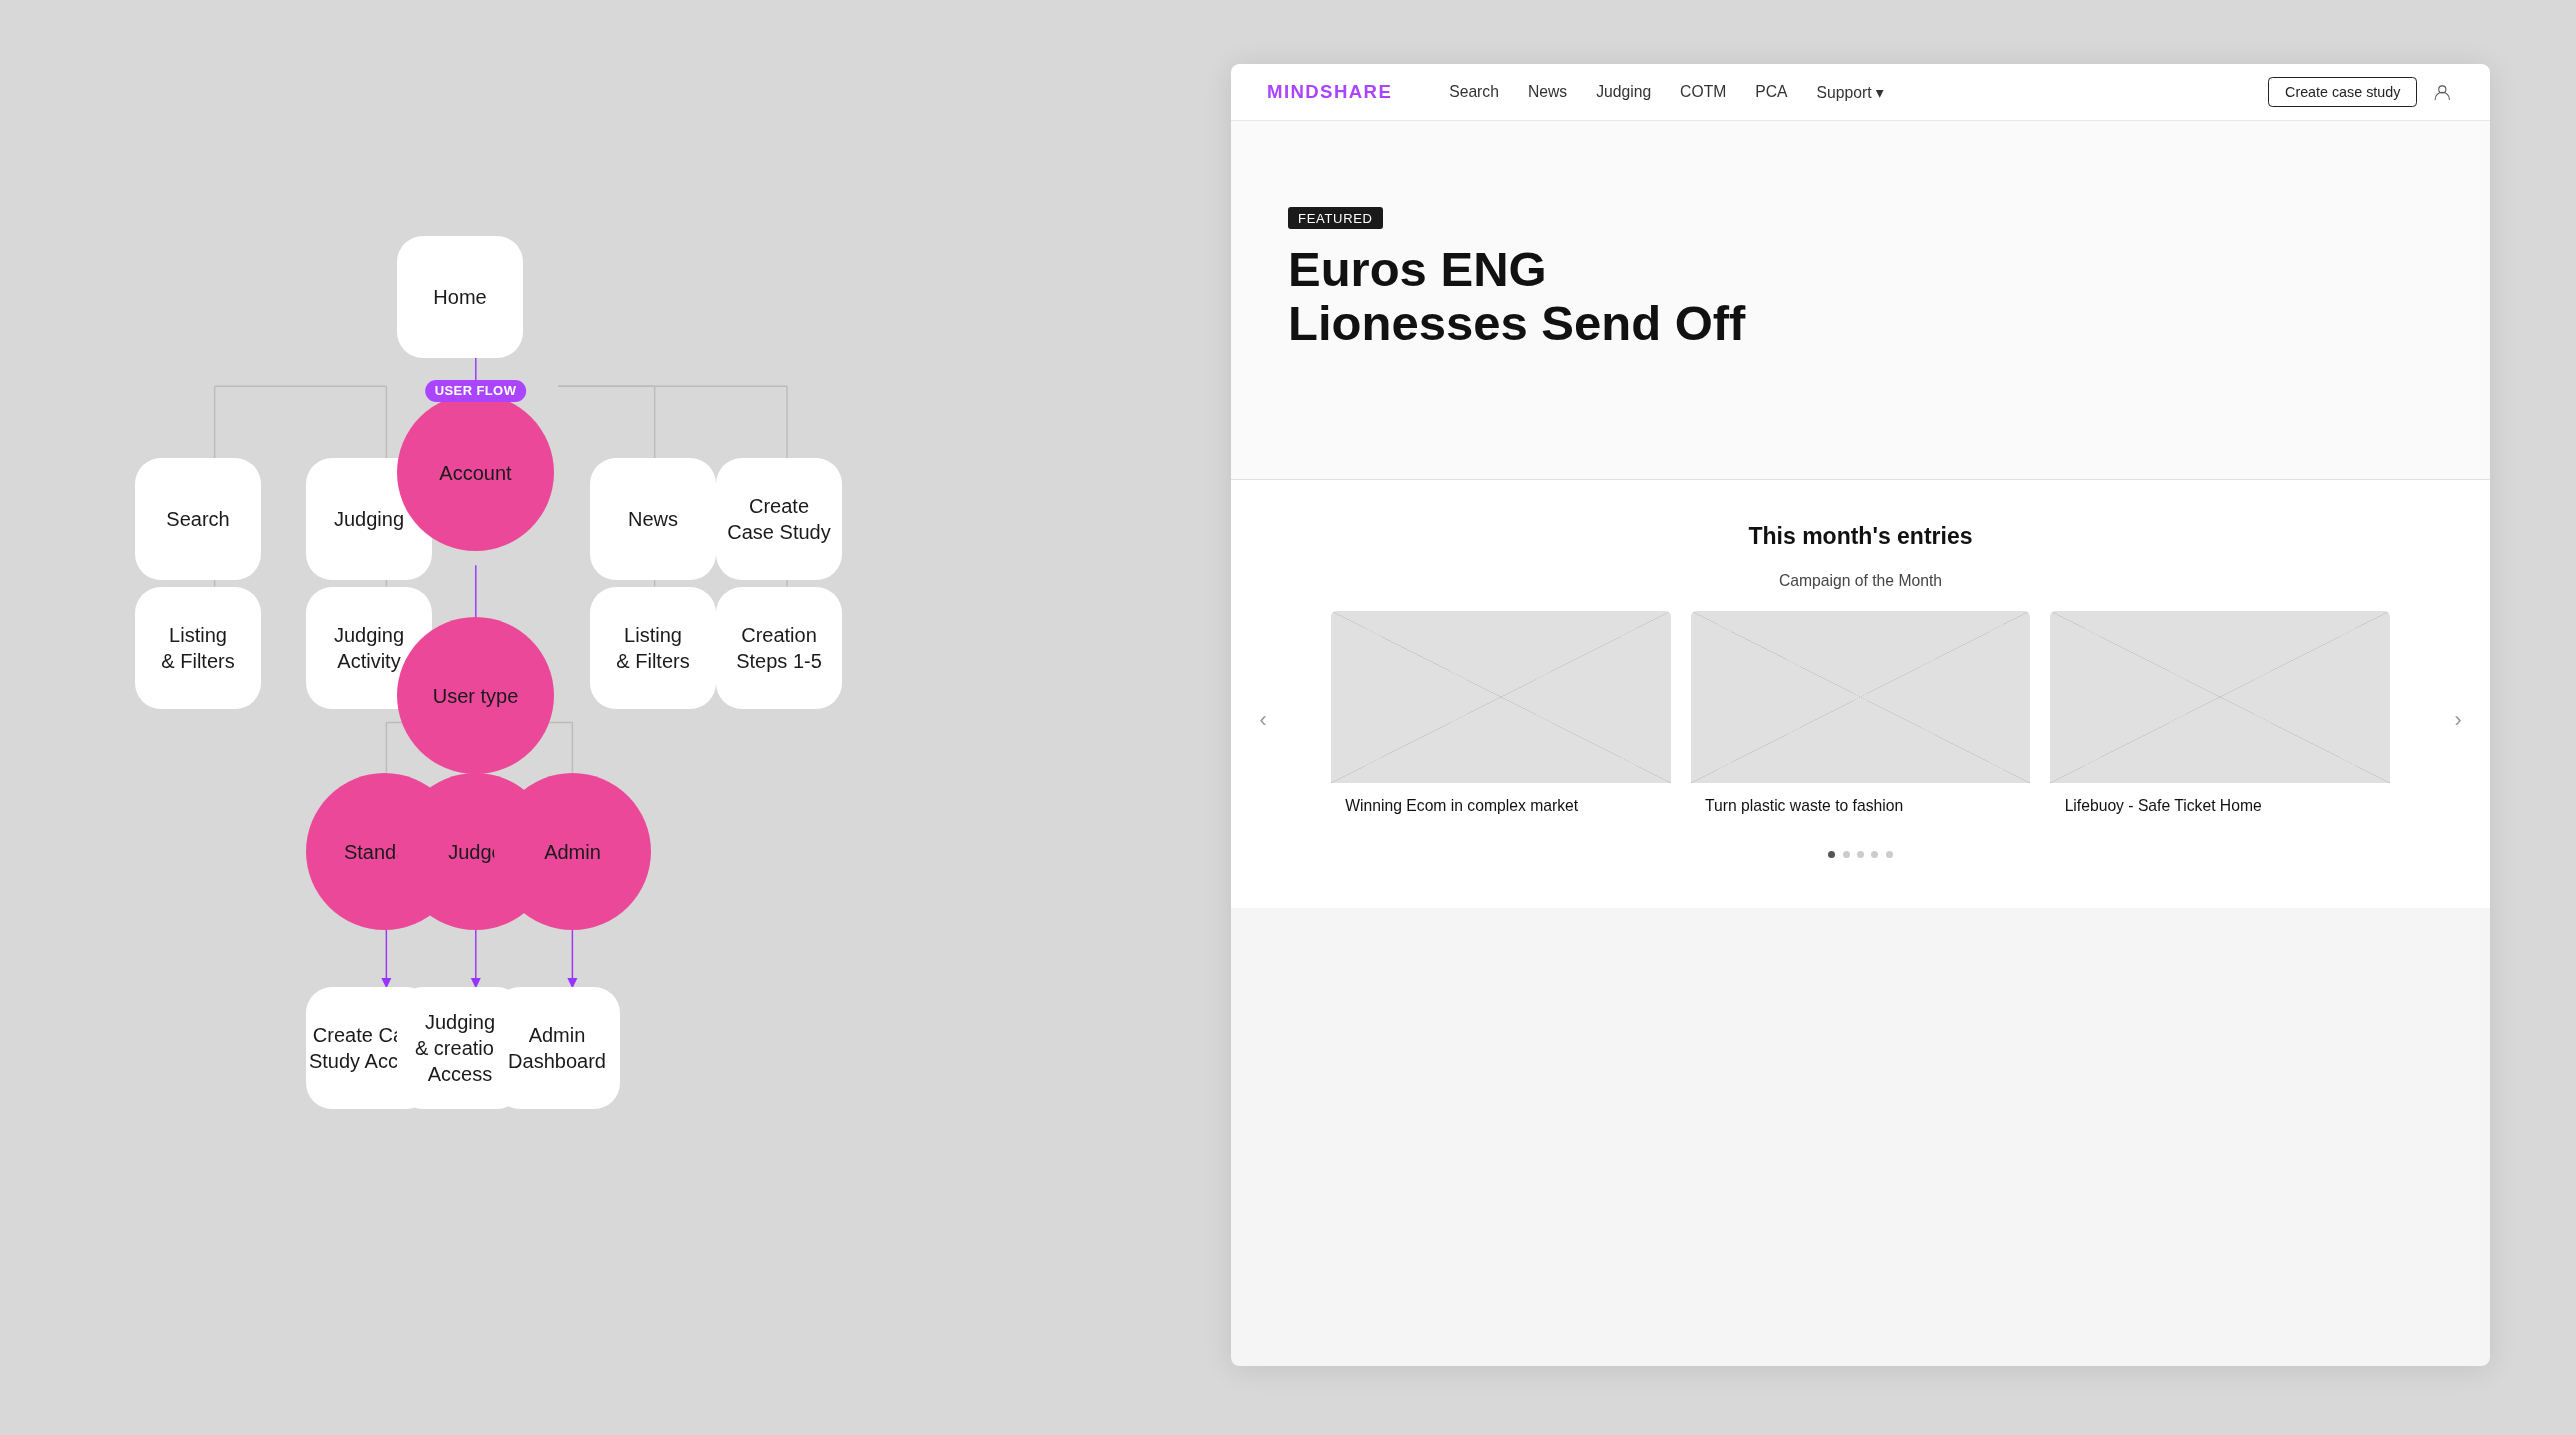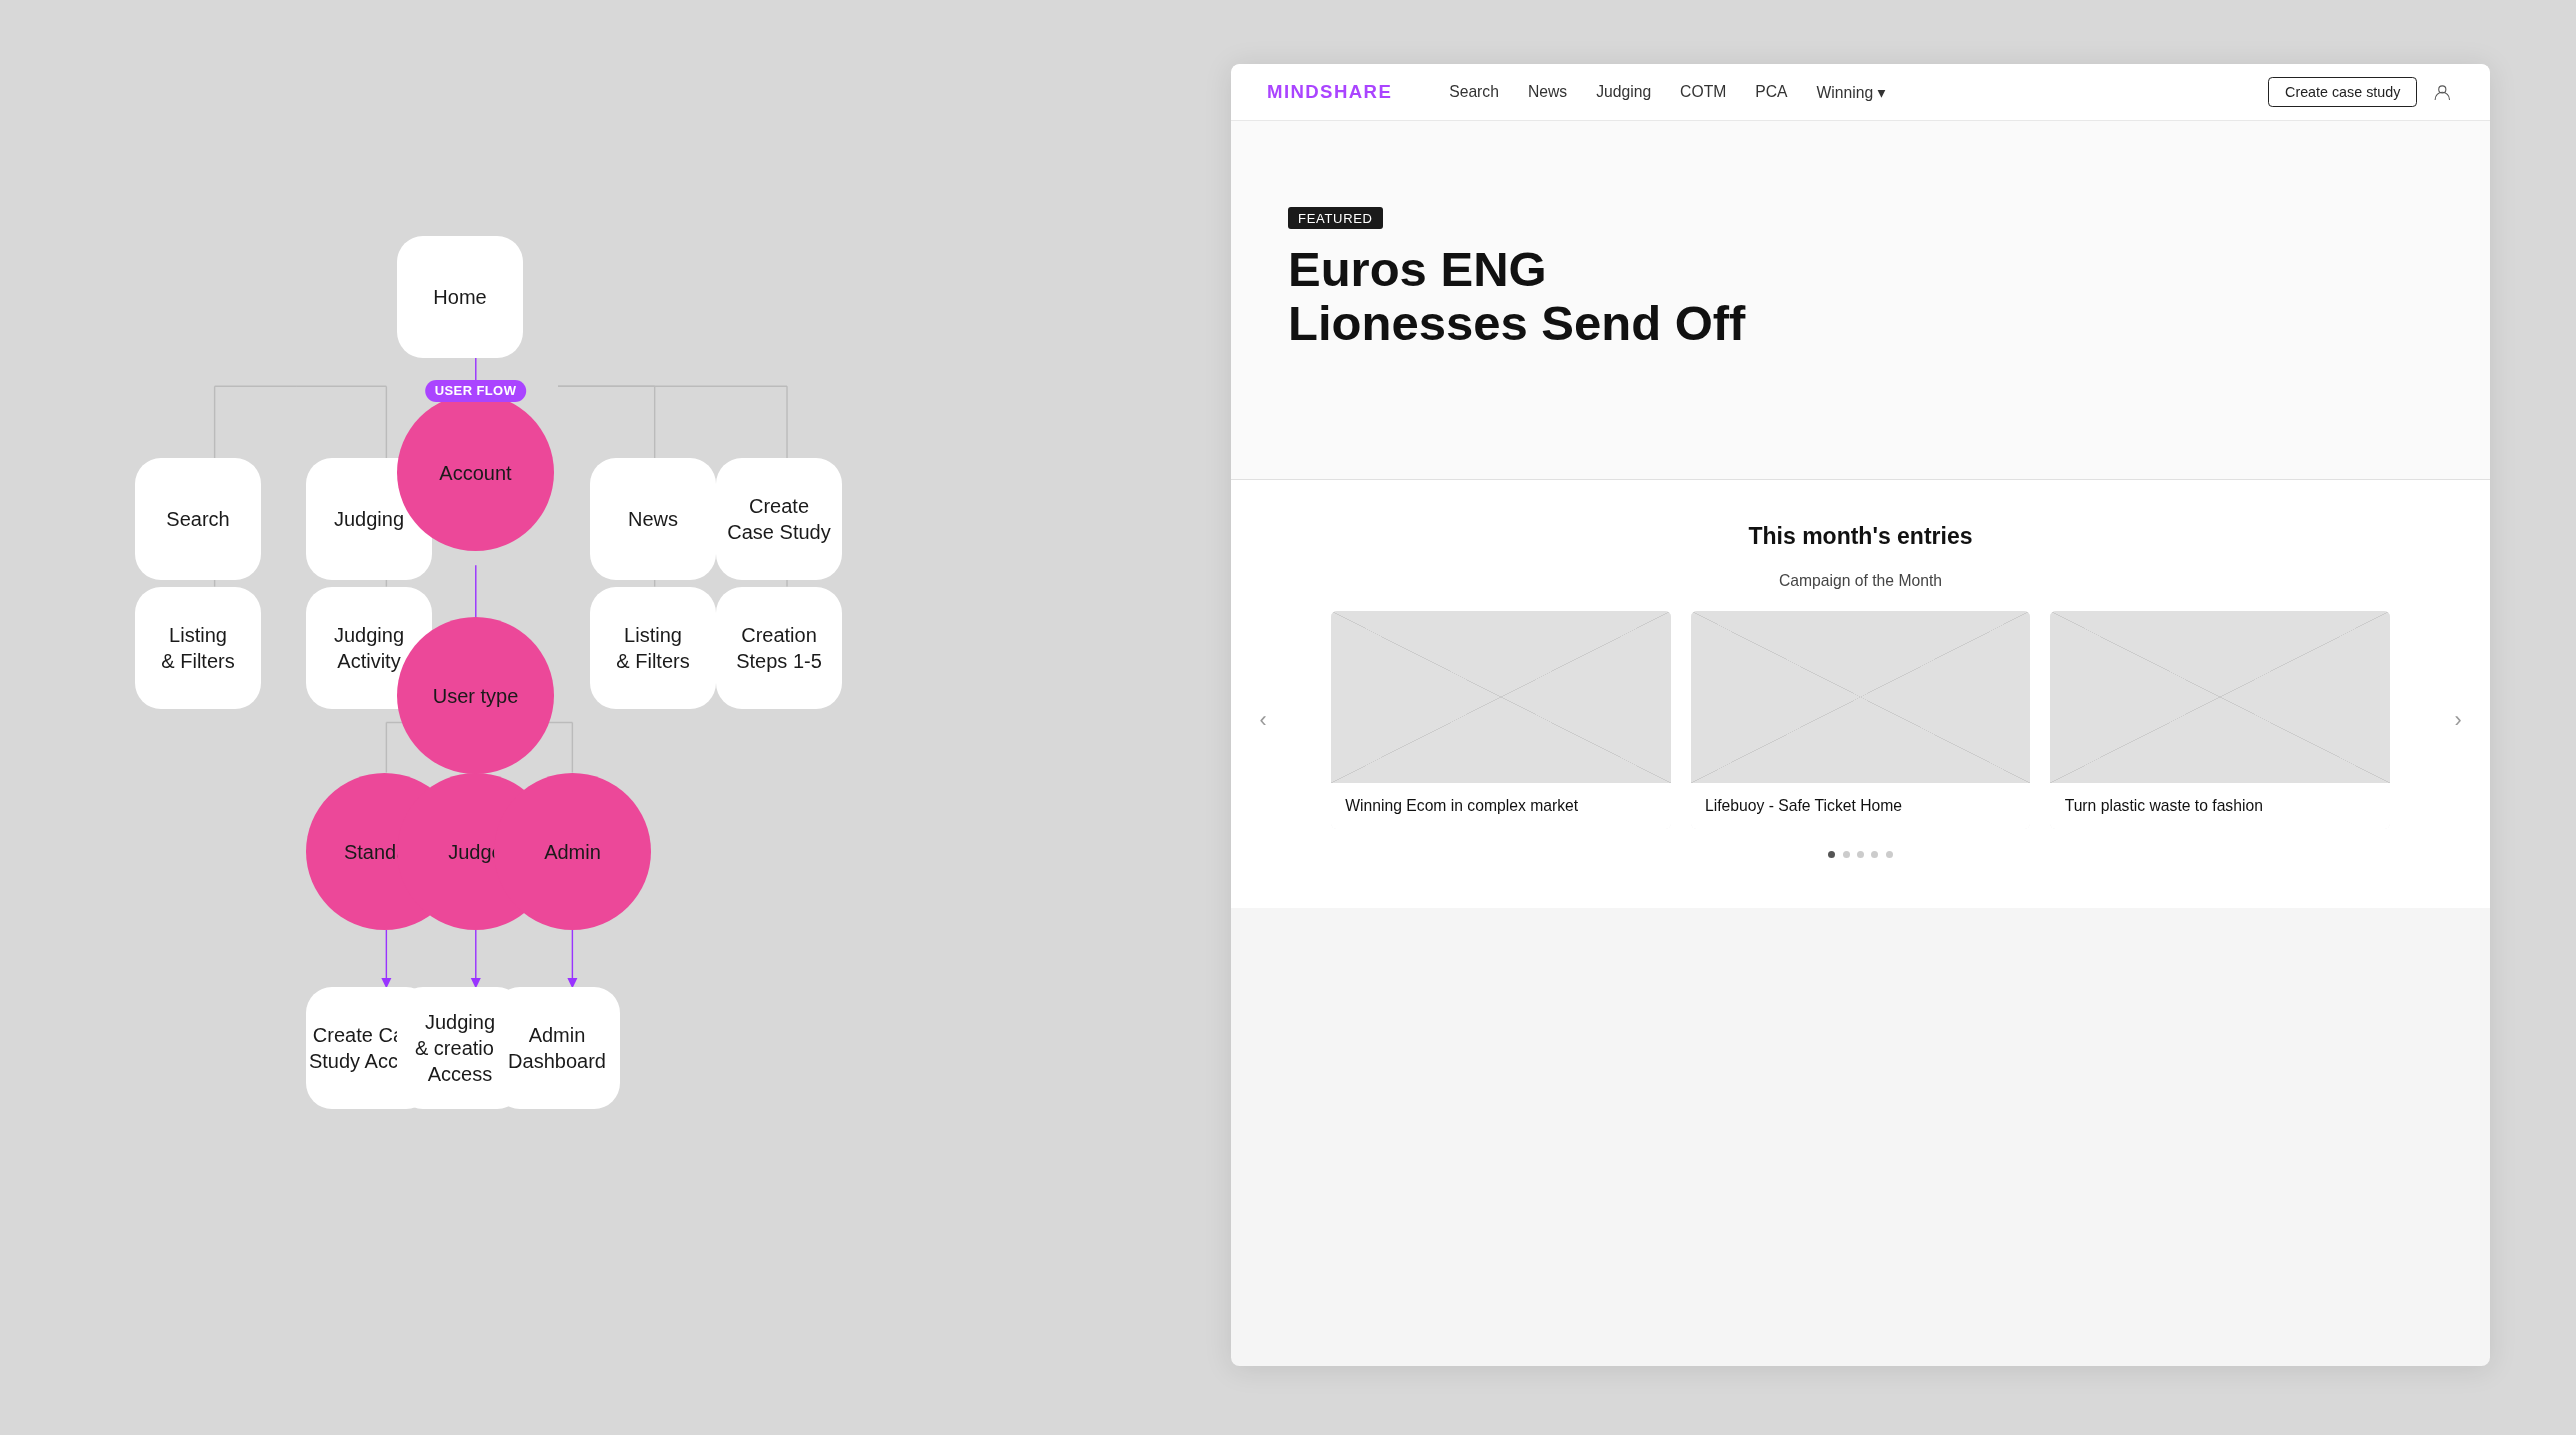--- a/index.html
+++ b/index.html
@@ -404,21 +404,21 @@
 <div class="browser-area">
 
   <nav class="browser-nav">
     <div class="brand-logo">MINDSHARE</div>
     <div class="nav-links">
       <a class="nav-link">Search</a>
       <a class="nav-link">News</a>
       <a class="nav-link">Judging</a>
       <a class="nav-link">COTM</a>
       <a class="nav-link">PCA</a>
-      <a class="nav-link">Winning ▾</a>
+      <a class="nav-link">Support ▾</a>
     </div>
     <button class="nav-cta">Create case study</button>
     <div class="nav-user-icon">
       <svg width="18.6" height="18.6" viewBox="0 0 26 26" fill="none" xmlns="http://www.w3.org/2000/svg">
         <circle cx="13" cy="9" r="5" stroke="#555" stroke-width="1.5"></circle>
         <path d="M3 23c0-5.523 4.477-10 10-10s10 4.477 10 10" stroke="#555" stroke-width="1.5" stroke-linecap="round"></path>
       </svg>
     </div>
   </nav>
 
@@ -439,27 +439,27 @@
       <div class="cards-row">
         <div class="entry-card">
           <div class="card-image"></div>
           <div class="card-body">
             <div class="card-title">Winning Ecom in complex market</div>
           </div>
         </div>
         <div class="entry-card">
           <div class="card-image"></div>
           <div class="card-body">
-            <div class="card-title">Lifebuoy - Safe Ticket Home</div>
+            <div class="card-title">Turn plastic waste to fashion</div>
           </div>
         </div>
         <div class="entry-card">
           <div class="card-image"></div>
           <div class="card-body">
-            <div class="card-title">Turn plastic waste to fashion</div>
+            <div class="card-title">Lifebuoy - Safe Ticket Home</div>
           </div>
         </div>
       </div>
       <div class="carousel-arrow right">›</div>
     </div>
 
     <div class="carousel-dots">
       <div class="dot active"></div>
       <div class="dot"></div>
       <div class="dot"></div>

